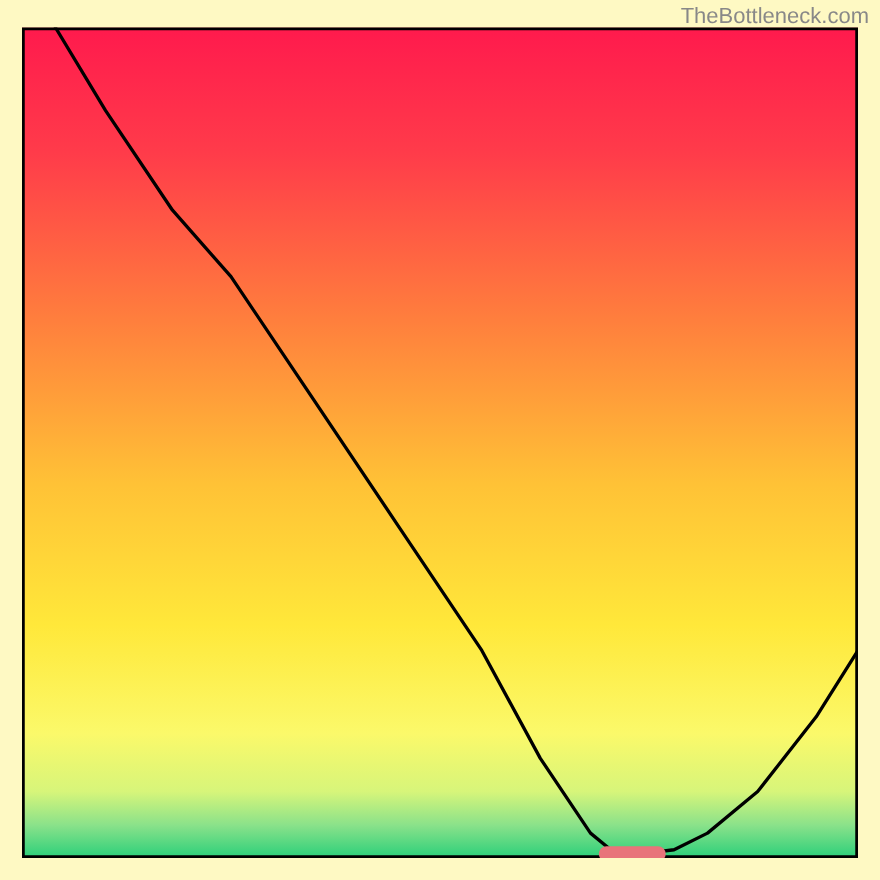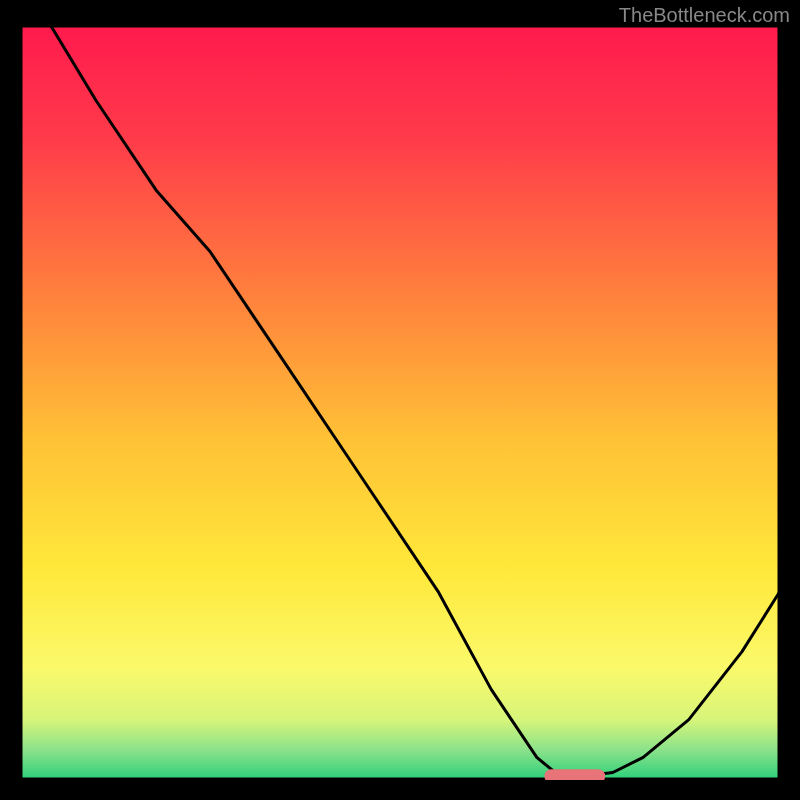--- a/index.html
+++ b/index.html
@@ -7,21 +7,21 @@
     padding: 0;
     width: 800px;
     height: 800px;
     overflow: hidden;
     font-family: Arial, sans-serif;
   }
   .container {
     position: relative;
     width: 800px;
     height: 800px;
-    background: #000000;
+    background: #fef9c3;
   }
   .watermark {
     position: absolute;
     top: 4px;
     right: 10px;
     color: #888;
     font-size: 20px;
     font-weight: 500;
     z-index: 10;
   }

